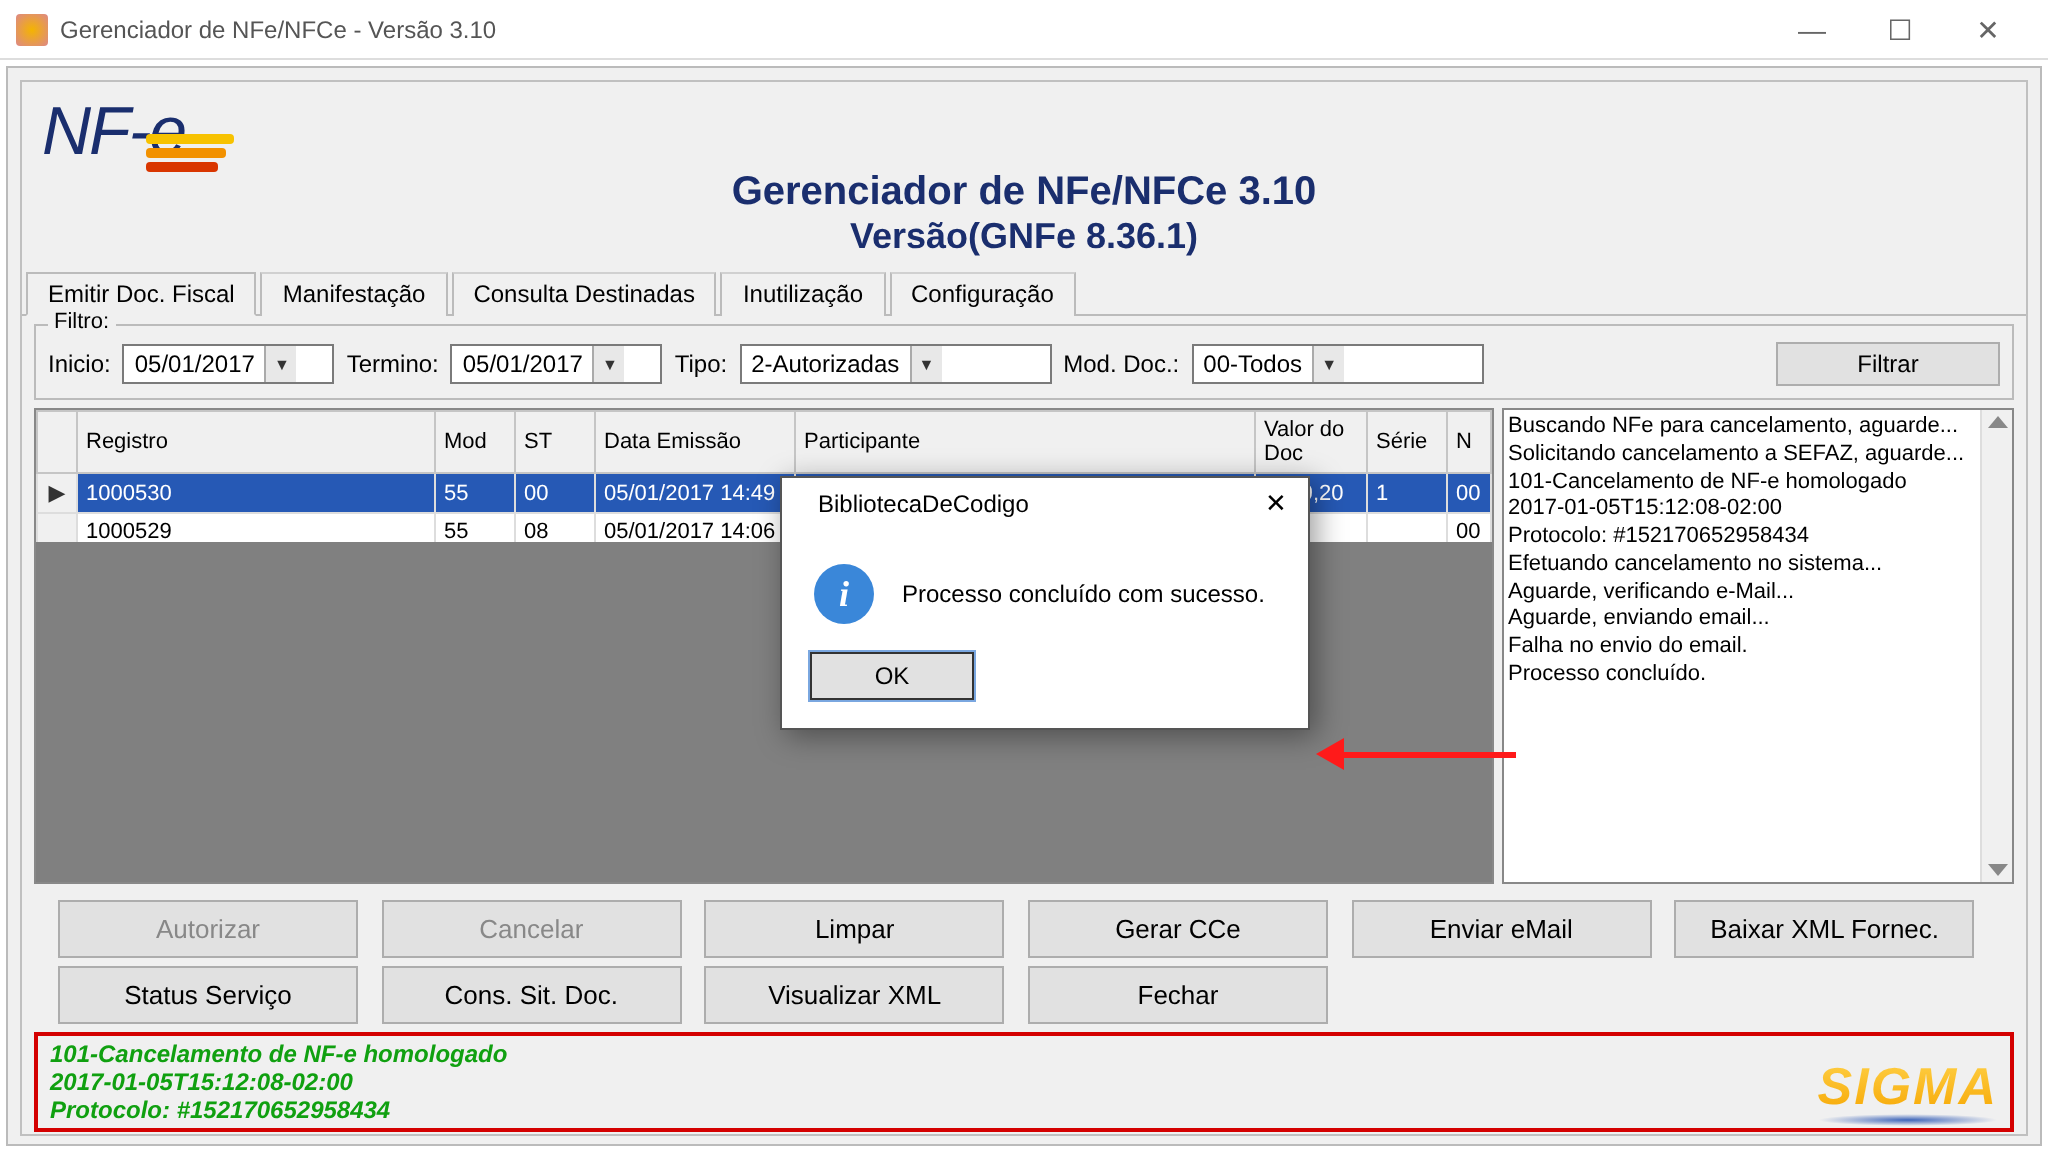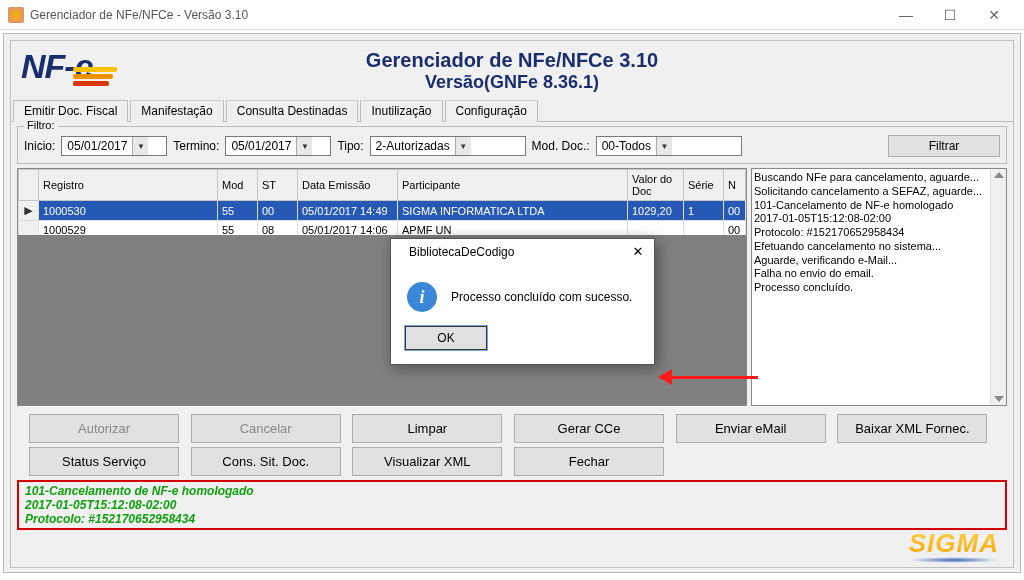--- a/index.html
+++ b/index.html
@@ -3,23 +3,23 @@
 <meta charset="utf-8">
 <style>
   * { box-sizing: border-box; font-family: 'Segoe UI', Tahoma, sans-serif; }
   body { margin: 0; background: #fff; width: 1024px; height: 580px; overflow: hidden; }
   .titlebar { height: 30px; background: #fff; border-bottom: 1px solid #ddd; display: flex; align-items: center; padding: 0 8px; font-size: 12px; color: #555; }
   .titlebar .app-icon { width: 16px; height: 16px; margin-right: 6px; background: radial-gradient(circle,#f4b400,#d88); border-radius:2px; }
   .titlebar .title-text { flex: 1; }
   .titlebar .sys-btn { width: 44px; height: 28px; display:flex; align-items:center; justify-content:center; font-size:14px; color:#666; cursor:pointer; }
   .main-window { border: 1px solid #bbb; margin: 3px; height: 540px; background: #f0f0f0; position: relative; }
   .inner-panel { border: 1px solid #c0c0c0; margin: 6px; background: #f0f0f0; height: 528px; position: relative; padding-top:4px; }
-  .header-band { text-align: center; padding: 4px 0 6px 0; }
+  .header-band { text-align: center; padding: 4px 0 6px 0; margin-top: 36px; }
   .nfe-logo { position: absolute; left: 10px; top: 6px; font-style: italic; }
-  .nfe-logo .txt { font-size: 34px; font-weight: bold; color: #1a2e6e; letter-spacing:-1px; }
+  .nfe-logo .txt { font-size: 34px; font-weight: normal; color: #1a2e6e; letter-spacing:-1px; }
   .nfe-logo .stripes { position:absolute; right:-24px; bottom:-2px; }
   .nfe-logo .stripes span { display:block; height:5px; margin-bottom:2px; border-radius:2px; }
   .nfe-logo .stripes .y { width:44px; background:#f7c200; }
   .nfe-logo .stripes .o { width:40px; background:#f29100; }
   .nfe-logo .stripes .r { width:36px; background:#d93600; }
   .header-title { font-size: 20px; font-weight: bold; color: #1a2e6e; }
   .header-sub { font-size: 18px; font-weight: bold; color: #1a2e6e; }
   .tabs { display:flex; border-bottom:1px solid #bbb; font-size:12px; padding-left:2px; }
   .tab { padding:3px 10px; border:1px solid #bbb; border-bottom:none; margin-right:2px; background:#f0f0f0; position:relative; top:1px; cursor:pointer; }
   .tab.active { background:#f0f0f0; border-bottom:1px solid #f0f0f0; }
@@ -170,20 +170,21 @@
       <div class="grid-empty" style="top:66px"></div>
     </div>
     <div class="log-wrap">
       <div>Buscando NFe para cancelamento, aguarde...</div>
       <div>Solicitando cancelamento a SEFAZ, aguarde...</div>
       <div>101-Cancelamento de NF-e homologado</div>
       <div>2017-01-05T15:12:08-02:00</div>
       <div>Protocolo: #152170652958434</div>
       <div>Efetuando cancelamento no sistema...</div>
       <div>Aguarde, verificando e-Mail...</div>
+      <div>Aguarde, enviando email...</div>
       <div>Falha no envio do email.</div>
       <div>Processo concluído.</div>
       <div class="scrollbar"></div>
     </div>
   </div>
 
   <div class="button-grid">
     <div class="btn disabled">Autorizar</div>
     <div class="btn disabled">Cancelar</div>
     <div class="btn">Limpar</div>

